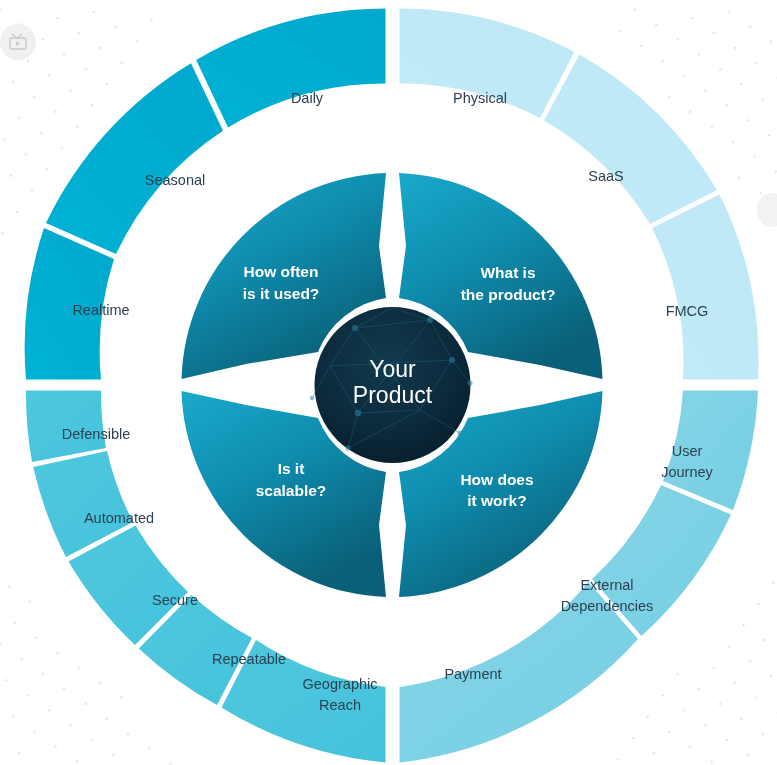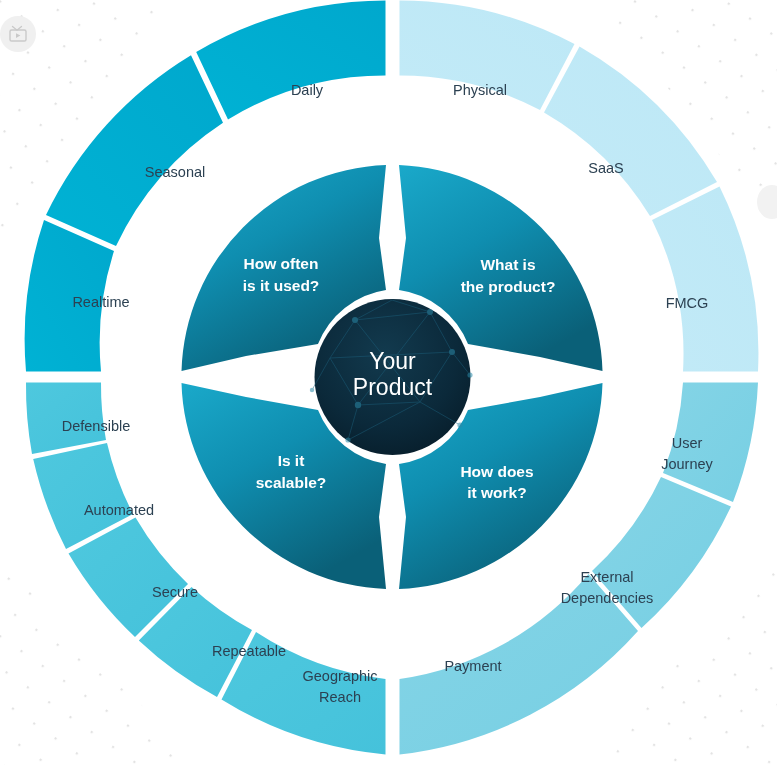--- a/index.html
+++ b/index.html
@@ -2,21 +2,21 @@
 <html><head>
 <meta charset="utf-8">
 <style>
   html,body{margin:0;padding:0;}
   body{
     width:777px;height:765px;
     background:#ffffff;
     font-family:"Liberation Sans", sans-serif;
     overflow:hidden;position:relative;
   }
-  #stage{position:absolute;left:0;top:0;width:777px;height:544px;}
+  #stage{position:absolute;left:0;top:8px;width:777px;height:544px;}
   svg{display:block;}
   .outer-label{
     font-family:"Liberation Sans", sans-serif;
     font-size:14.5px;
     fill:#2c4152;
     text-anchor:middle;
     dominant-baseline:middle;
   }
   .inner-label{
     font-family:"Liberation Sans", sans-serif;

